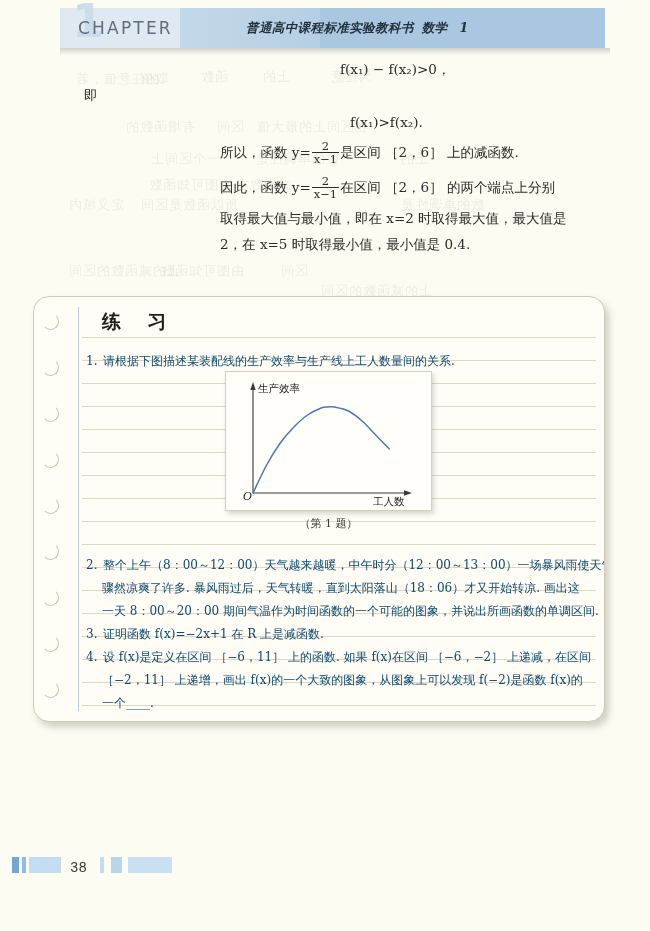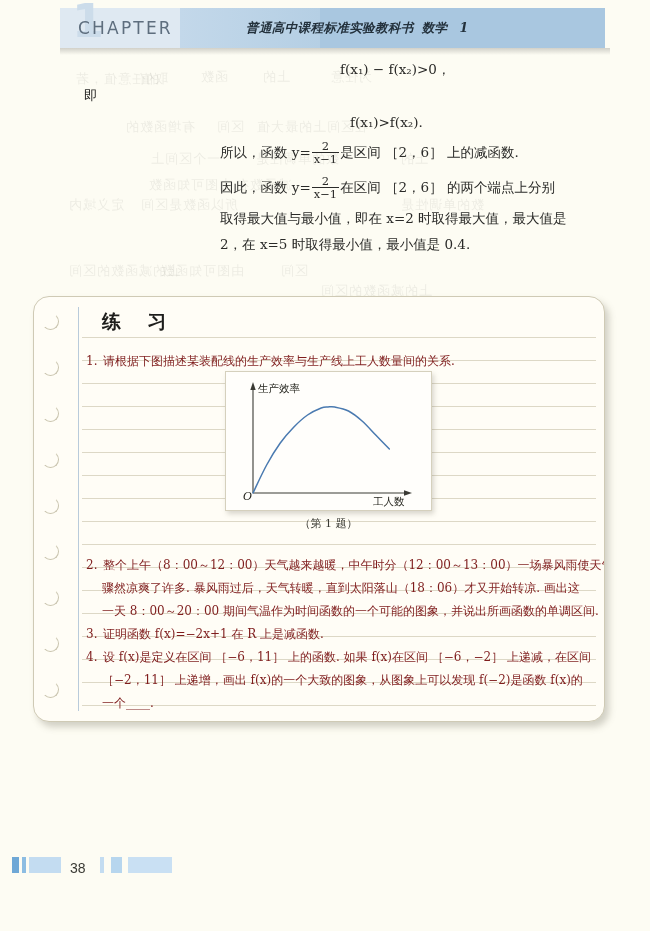--- a/index.html
+++ b/index.html
@@ -165,21 +165,21 @@
     letter-spacing: 10px;
     color: #1d1d1b;
   }
   .ex-content {
     position: absolute;
     left: 52px;
     top: 34px;
     right: 12px;
     font-size: 12px;
     line-height: 23px;
-    color: #7f1d1d;
+    color: #0c4a6e;
   }
   .ex-item { position: relative; white-space: nowrap; }
   .ex-item.ind { padding-left: 16px; }
   .ex-num { display: inline-block; width: 17px; }
 
   
   .figure-wrap {
     position: absolute;
     left: 225px;
     top: 371px;
@@ -205,21 +205,21 @@
 
   
   .footer-bars { position: absolute; left: 12px; bottom: 58px; height: 16px; }
   .fbar { position: absolute; top: 0; height: 16px; }
   .page-number {
     position: absolute;
     left: 70px;
     bottom: 55px;
     font-size: 14px;
     color: #3a3a34;
-    font-family: Liberation Sans, sans-serif;
+    font-family: Liberation Mono, monospace;
   }
 </style>
 </head>
 <body>
 
 <div class="page-header"></div>
 <div class="header-chapnum">1</div>
 <div class="header-chapter-word">CHAPTER</div>
 <div class="header-booktitle">
   <span>普通高中课程标准实验教科书</span><span class="subj">数学</span><span class="vol">1</span>

